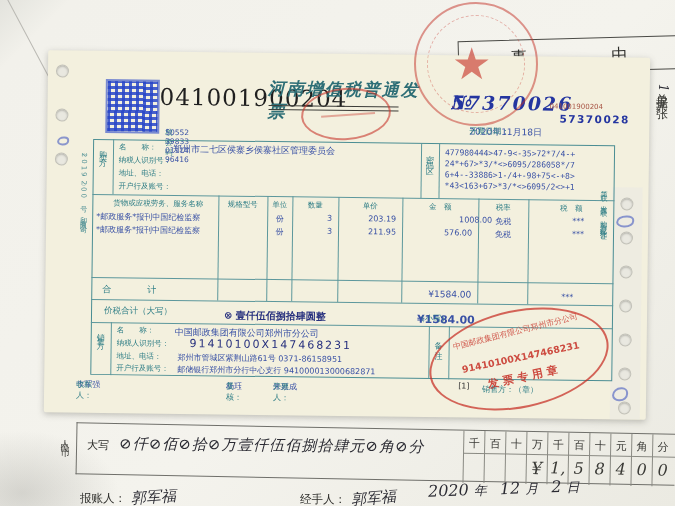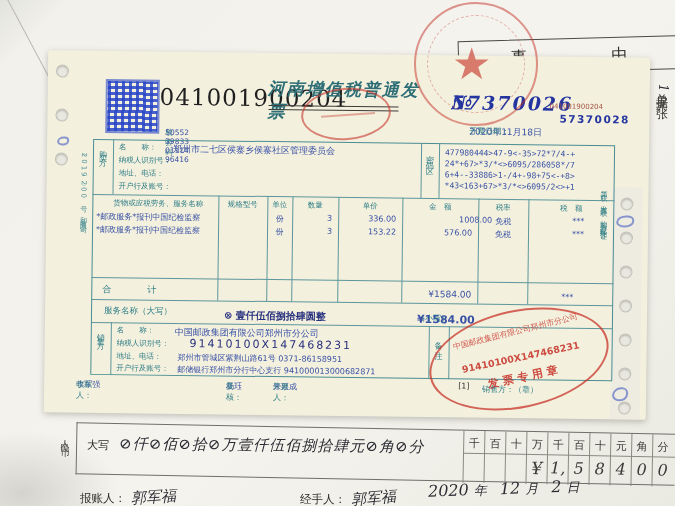--- a/index.html
+++ b/index.html
@@ -131,40 +131,40 @@
     <div class="vline" style="left:221px;top:143px;height:105px;"></div>
     <div class="vline" style="left:246px;top:143px;height:105px;"></div>
     <div class="vline" style="left:292px;top:143px;height:105px;"></div>
     <div class="vline" style="left:356px;top:143px;height:105px;"></div>
     <div class="vline" style="left:432px;top:143px;height:105px;"></div>
     <div class="vline" style="left:482px;top:143px;height:105px;"></div>
 
     <div class="b" style="left:50px;top:160px;font-size:8px;">*邮政服务*报刊中国纪检监察</div>
     <div class="b" style="left:221px;top:160px;width:25px;text-align:center;font-size:8px;">份</div>
     <div class="b" style="left:246px;top:160px;width:40px;text-align:right;font-size:8px;">3</div>
-    <div class="b" style="left:292px;top:160px;width:58px;text-align:right;font-size:8px;">336.00</div>
+    <div class="b" style="left:292px;top:160px;width:58px;text-align:right;font-size:8px;">203.19</div>
     <div class="b" style="left:356px;top:160px;width:90px;text-align:right;font-size:8px;padding-left:34px;">1008.00</div>
     <div class="b" style="left:432px;top:160px;width:50px;text-align:center;font-size:8px;">免税</div>
     <div class="b" style="left:482px;top:160px;width:56px;text-align:right;font-size:8px;">***</div>
 
     <div class="b" style="left:50px;top:173px;font-size:8px;">*邮政服务*报刊中国纪检监察</div>
     <div class="b" style="left:221px;top:173px;width:25px;text-align:center;font-size:8px;">份</div>
     <div class="b" style="left:246px;top:173px;width:40px;text-align:right;font-size:8px;">3</div>
-    <div class="b" style="left:292px;top:173px;width:58px;text-align:right;font-size:8px;">153.22</div>
+    <div class="b" style="left:292px;top:173px;width:58px;text-align:right;font-size:8px;">211.95</div>
     <div class="b" style="left:356px;top:173px;width:70px;text-align:right;font-size:8px;">576.00</div>
     <div class="b" style="left:432px;top:173px;width:50px;text-align:center;font-size:8px;">免税</div>
     <div class="b" style="left:482px;top:173px;width:56px;text-align:right;font-size:8px;">***</div>
 
     <div class="hline" style="left:46px;top:226px;width:522px;"></div>
     <div class="t" style="left:57px;top:232px;font-size:9px;letter-spacing:6px;">合　　计</div>
     <div class="b" style="left:356px;top:234px;width:70px;text-align:right;font-size:9px;">¥1584.00</div>
     <div class="b" style="left:472px;top:236px;width:56px;text-align:right;font-size:8px;">***</div>
     <div class="hline" style="left:46px;top:248px;width:522px;"></div>
 
-    <div class="t" style="left:59px;top:254px;font-size:8.5px;">服务名称（大写）</div>
+    <div class="t" style="left:59px;top:254px;font-size:8.5px;">价税合计（大写）</div>
     <div style="left:179px;top:256px;font-size:10px;font-weight:bold;color:#27307e;">⊗ 壹仟伍佰捌拾肆圆整</div>
     <div style="left:372px;top:258px;font-size:8px;"><span class="t">（小写）</span><span class="b" style="position:static;font-size:11px;font-weight:bold;">¥1584.00</span></div>
     <div class="hline" style="left:46px;top:271px;width:522px;"></div>
 
     <div class="vline" style="left:66px;top:271px;height:53px;"></div>
     <div class="t vtext" style="left:49px;top:276px;height:46px;font-size:8px;">销售方</div>
     <div class="t" style="left:72px;top:274px;font-size:7.5px;">名　　称：</div>
     <div class="b" style="left:130px;top:274px;font-size:9px;">中国邮政集团有限公司郑州市分公司</div>
     <div class="t" style="left:72px;top:287px;font-size:7.5px;">纳税人识别号：</div>
     <div style="left:145px;top:285px;font-size:11px;letter-spacing:2px;color:#27307e;">91410100X147468231</div>

